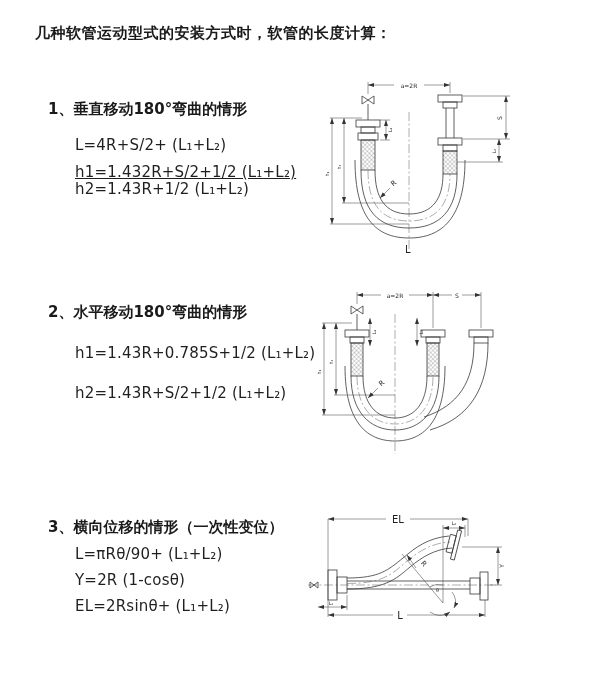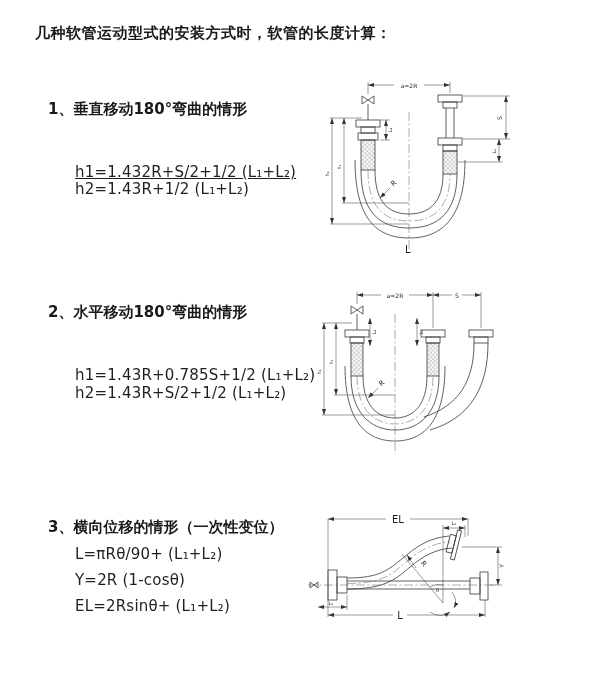--- a/index.html
+++ b/index.html
@@ -34,20 +34,21 @@
       <pattern id="braid" width="3" height="3" patternUnits="userSpaceOnUse" patternTransform="rotate(45)">
         <line x1="0" y1="0" x2="0" y2="3" stroke="#555" stroke-width="0.45"></line>
         <line x1="0" y1="0" x2="3" y2="0" stroke="#555" stroke-width="0.45"></line>
       </pattern>
     </defs>
   </svg>
 
   <div class="abs title" style="left:35px; top:24px;">几种软管运动型式的安装方式时，软管的长度计算：</div>
 
   <div class="abs heading" style="left:48px; top:100px;">1、垂直移动180°弯曲的情形</div>
+  <div class="abs formula" style="left:75px; top:136px;">L=4R+S/2+ (L₁+L₂)</div>
   <div class="abs formula" style="left:75px; top:163px;text-decoration:underline;">h1=1.432R+S/2+1/2 (L₁+L₂)</div>
   <div class="abs formula" style="left:75px; top:180px;">h2=1.43R+1/2 (L₁+L₂)</div>
 
   <svg class="abs" style="left:310px; top:72px;" width="284" height="192" viewBox="0 0 284 192">
 
     <line class="cl" x1="99" y1="40" x2="99" y2="178"></line>
 
     <path class="draw" d="M52,24 L52,32 L64,24 L64,32 Z"></path>
     <line class="draw" x1="58" y1="32" x2="58" y2="48"></line>
 
@@ -102,21 +103,21 @@
     <line class="dim" x1="76" y1="48" x2="76" y2="68" marker-start="url(#ar)" marker-end="url(#ar)"></line>
     <text class="tl2" transform="rotate(-90 82,58)" x="82" y="58" text-anchor="middle">L₁</text>
 
     <line class="dim" x1="80" y1="116" x2="70" y2="126" marker-end="url(#ar)"></line>
     <text class="mid" transform="rotate(-40 85,113)" x="85" y="113" text-anchor="middle">R</text>
 
     <text class="big" x="95" y="181">L</text>
   </svg>
 
   <div class="abs heading" style="left:48px; top:303px;">2、水平移动180°弯曲的情形</div>
-  <div class="abs formula" style="left:75px; top:366px;">h1=1.43R+0.785S+1/2 (L₁+L₂)</div>
+  <div class="abs formula" style="left:75px; top:344px;">h1=1.43R+0.785S+1/2 (L₁+L₂)</div>
   <div class="abs formula" style="left:75px; top:384px;">h2=1.43R+S/2+1/2 (L₁+L₂)</div>
 
   <svg class="abs" style="left:312px; top:284px;" width="288" height="186" viewBox="0 0 288 186">
     <line class="cl" x1="83" y1="30" x2="83" y2="170"></line>
 
     <path class="draw" d="M39,22 L39,30 L51,22 L51,30 Z"></path>
     <line class="draw" x1="45" y1="30" x2="45" y2="46"></line>
 
     <g class="draw">
       <rect x="33" y="46" width="24" height="7"></rect>

